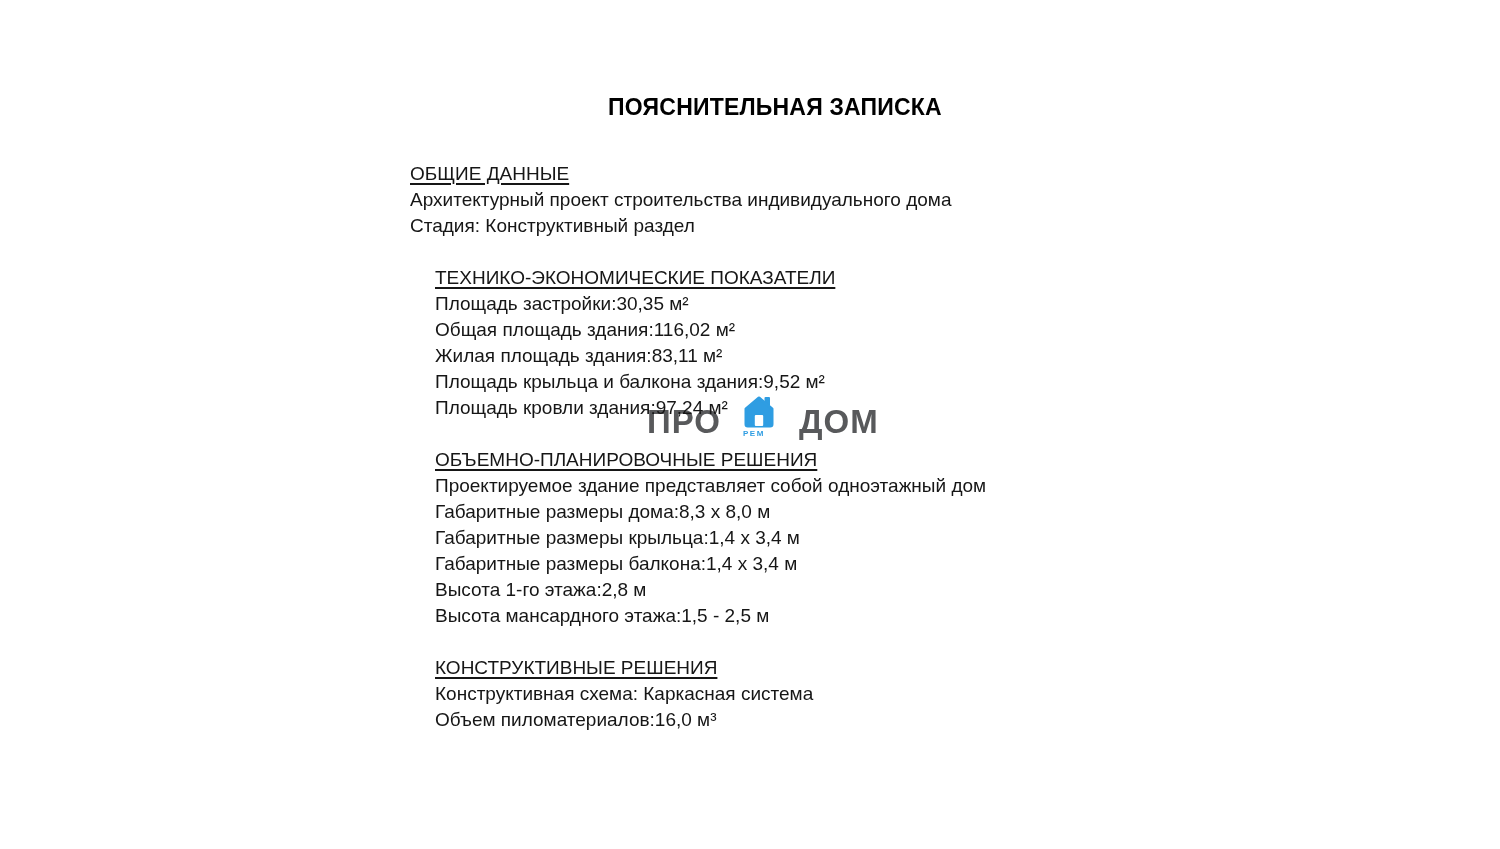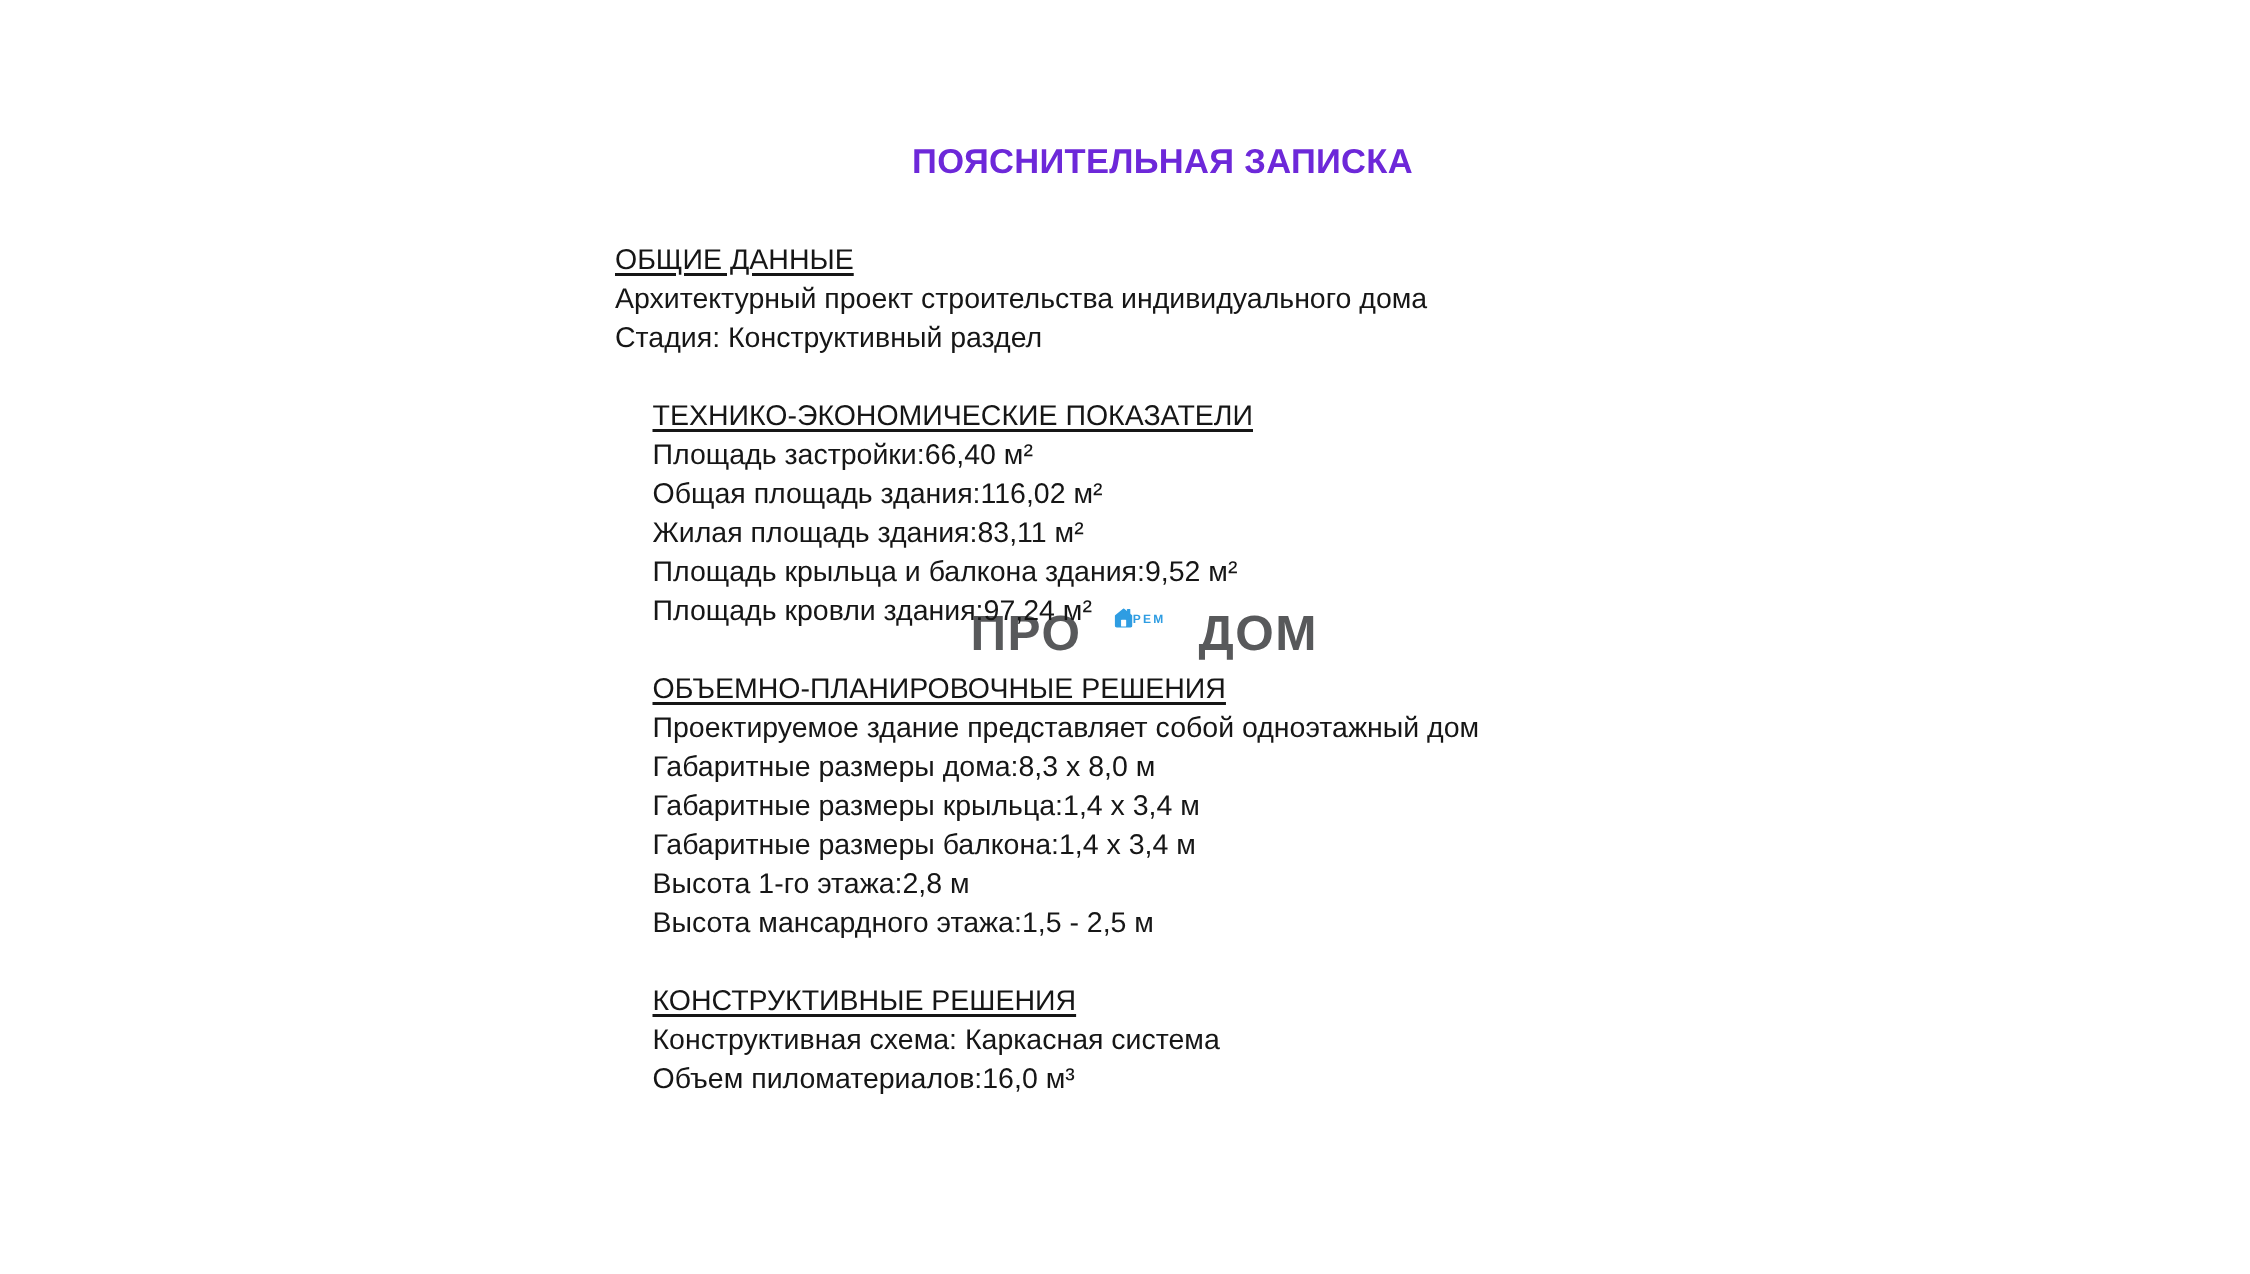--- a/index.html
+++ b/index.html
@@ -19,21 +19,21 @@
   .title {
     position: absolute;
     left: 410px;
     top: 92px;
     width: 730px;
     margin: 0;
     text-align: center;
     font-size: 23px;
     line-height: 30px;
     font-weight: 700;
-    color: #6d28d9;
+    color: #000000;
     letter-spacing: 0.2px;
     z-index: 2;
   }
   .content {
     position: absolute;
     left: 410px;
     top: 161px;
     font-size: 19px;
     line-height: 26px;
     z-index: 2;
@@ -70,22 +70,22 @@
   .wm-text {
     font-size: 33px;
     line-height: 26px;
     margin-top: 13px;
     font-weight: 700;
     letter-spacing: 1px;
     color: #58595b;
   }
   .wm-icon {
     display: flex;
-    flex-direction: row;
-    align-items: center;
+    flex-direction: column;
+    align-items: flex-start;
     width: 34px;
   }
   .wm-icon-label {
     font-size: 8px;
     line-height: 9px;
     font-weight: 700;
     letter-spacing: 1.5px;
     color: #2f9de2;
     margin-top: 1px;
   }
@@ -115,21 +115,21 @@
     <div class="section">
       <div class="heading">ОБЩИЕ ДАННЫЕ</div>
       <div class="line">Архитектурный проект строительства индивидуального дома</div>
       <div class="line">Стадия: Конструктивный раздел</div>
     </div>
 
     <div class="section gap">
       <div class="heading">ТЕХНИКО-ЭКОНОМИЧЕСКИЕ ПОКАЗАТЕЛИ</div>
       <div class="row">
         <span class="label">Площадь застройки:</span>
-        <span class="value">66,40 м²</span>
+        <span class="value">30,35 м²</span>
       </div>
       <div class="row">
         <span class="label">Общая площадь здания:</span>
         <span class="value">116,02 м²</span>
       </div>
       <div class="row">
         <span class="label">Жилая площадь здания:</span>
         <span class="value">83,11 м²</span>
       </div>
       <div class="row">

